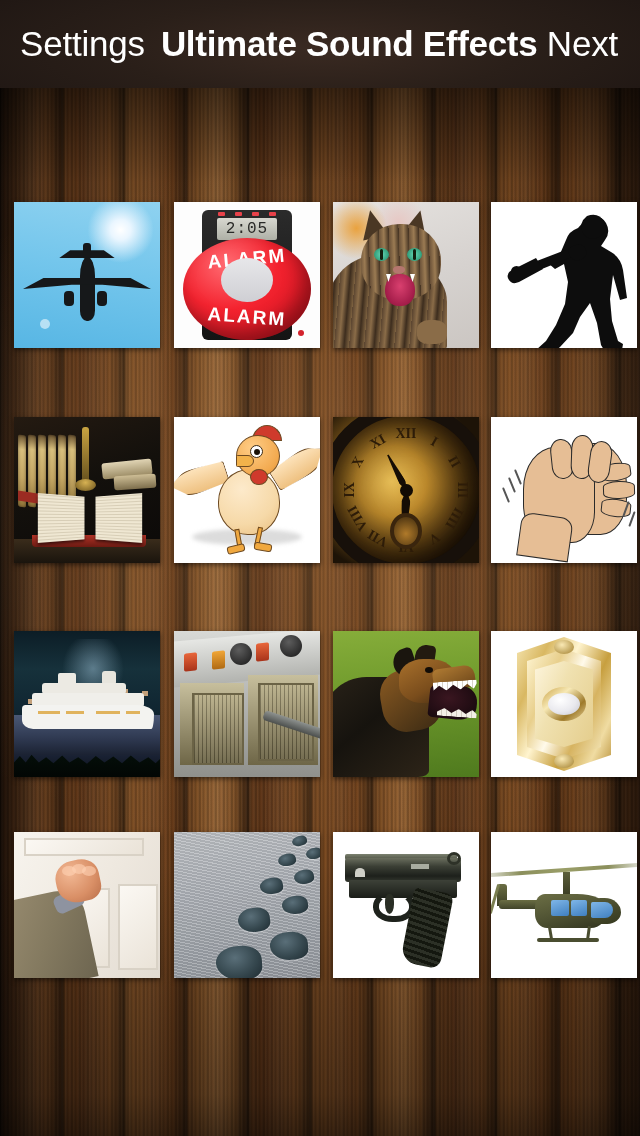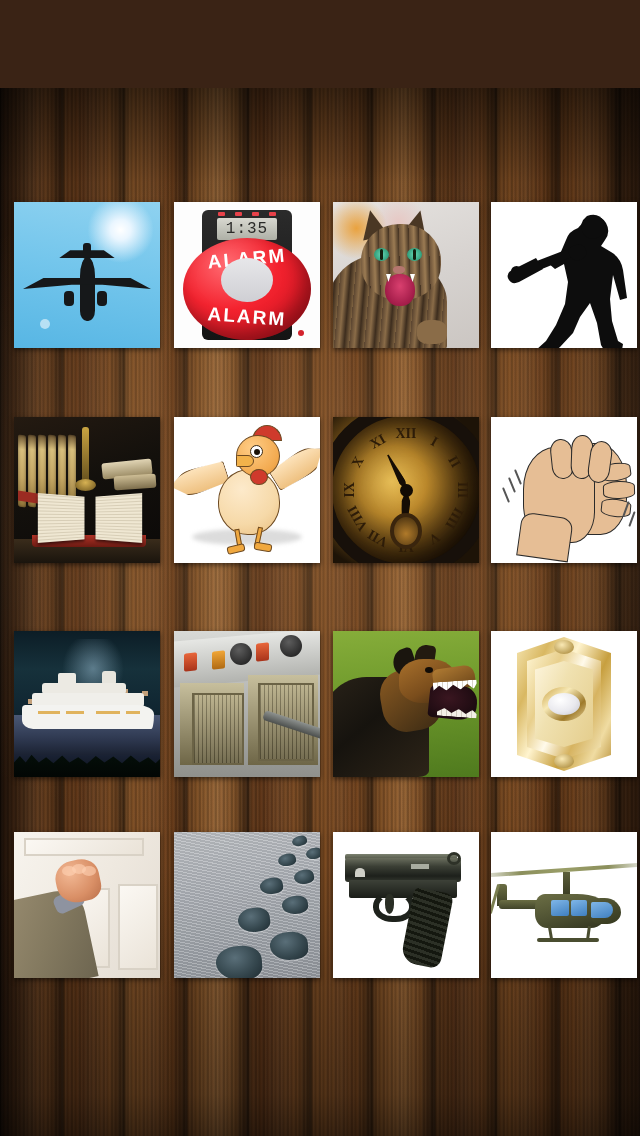--- a/index.html
+++ b/index.html
@@ -435,20 +435,25 @@
   .hl-strut { position:absolute; width:3px; height:14px; background:#4a4d30; }
 </style>
 </head>
 <body>
 
 <div class="screen">
 
   <div class="wood"></div>
   <div class="wood-shade"></div>
 
+  <div class="navbar">
+    <div class="nav-left">Settings</div>
+    <div class="nav-title">Ultimate Sound Effects</div>
+    <div class="nav-right">Next</div>
+  </div>
 
   <div class="grid">
 
     <div class="tile" style="left:14px;  top:114px;">
       <div class="art art-airplane">
         <div class="plane-tail"></div>
           <div class="plane-fin"></div>
         <div class="plane-body"></div>
           <div class="plane-wing"></div>
         <div class="plane-eng l"></div>
@@ -459,21 +464,21 @@
 
     <div class="tile" style="left:174px; top:114px;">
       <div class="art art-alarm">
         <div class="alarm-case"></div>
         <div class="alarm-leds">
             <i></i>
             <i></i>
             <i></i>
             <i></i>
           </div>
-        <div class="alarm-lcd">1:35</div>
+        <div class="alarm-lcd">2:05</div>
         <div class="alarm-dome"></div>
         <div class="alarm-txt top">ALARM</div>
         <div class="alarm-hole"></div>
         <div class="alarm-txt bot">ALARM</div>
         <div class="alarm-dot"></div>
       </div>
     </div>
 
     <div class="tile" style="left:333px; top:114px;">
       <div class="art art-cat">

